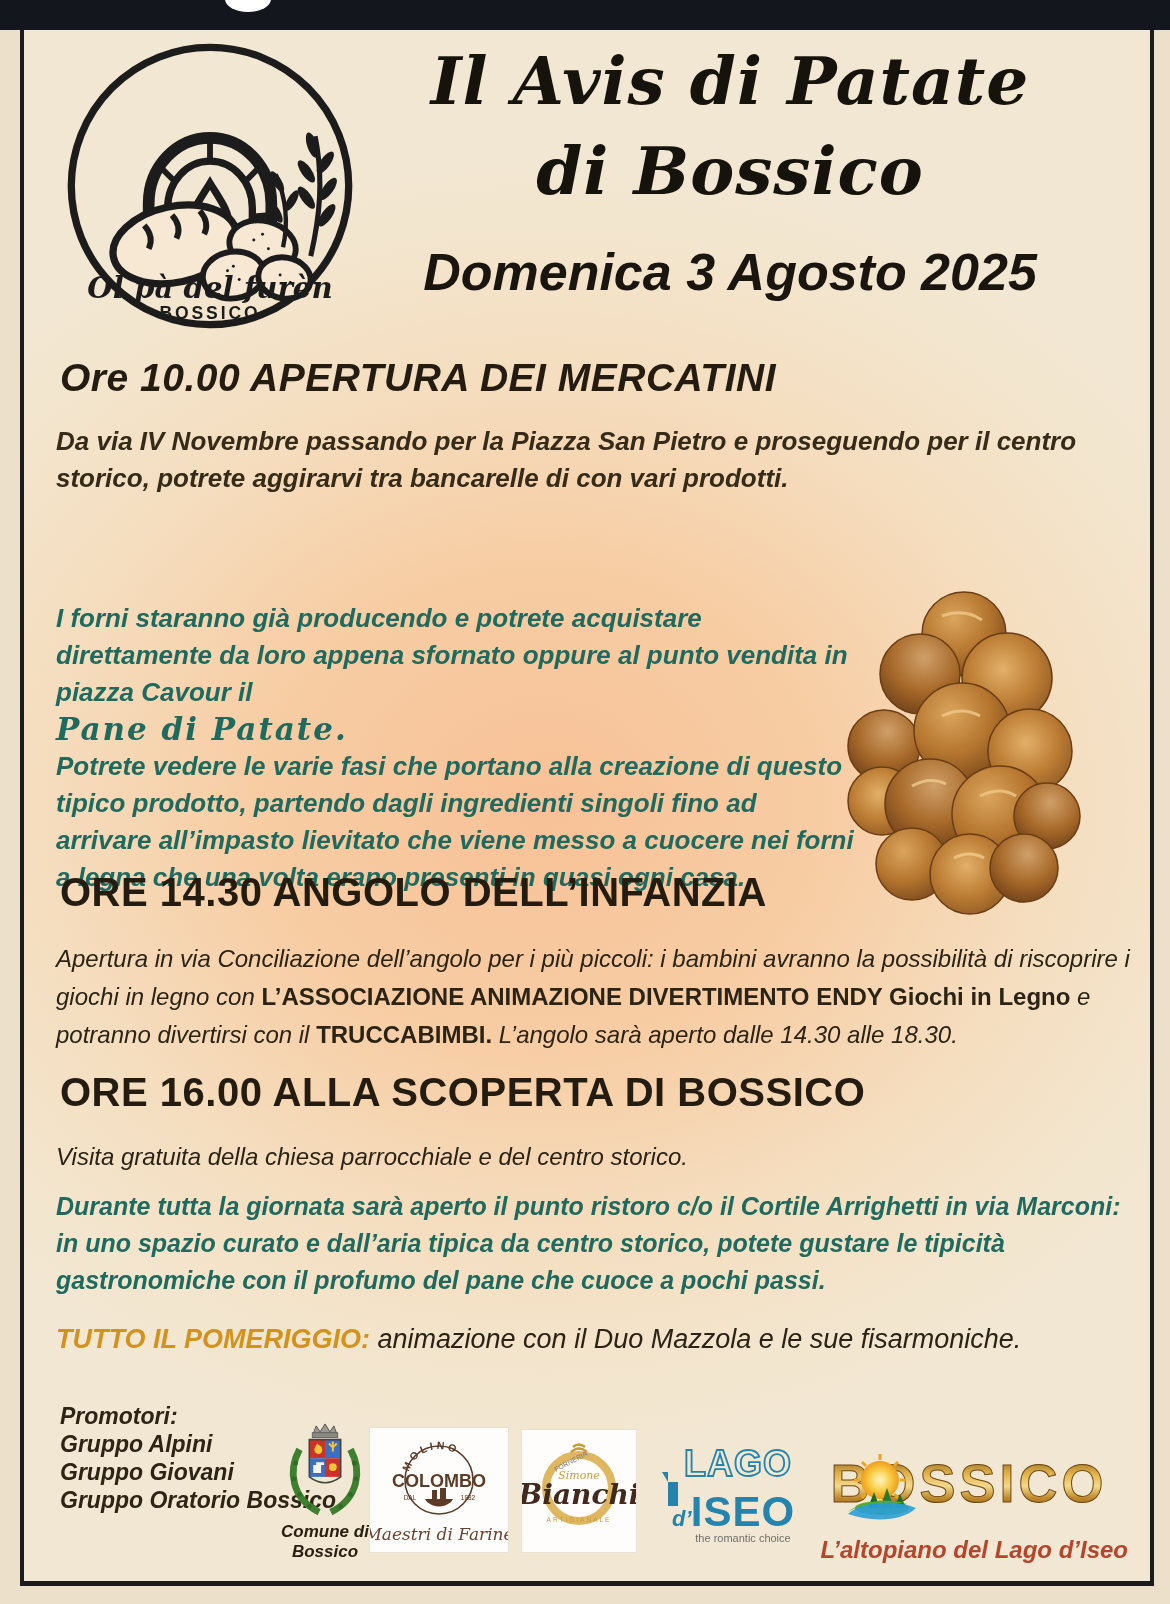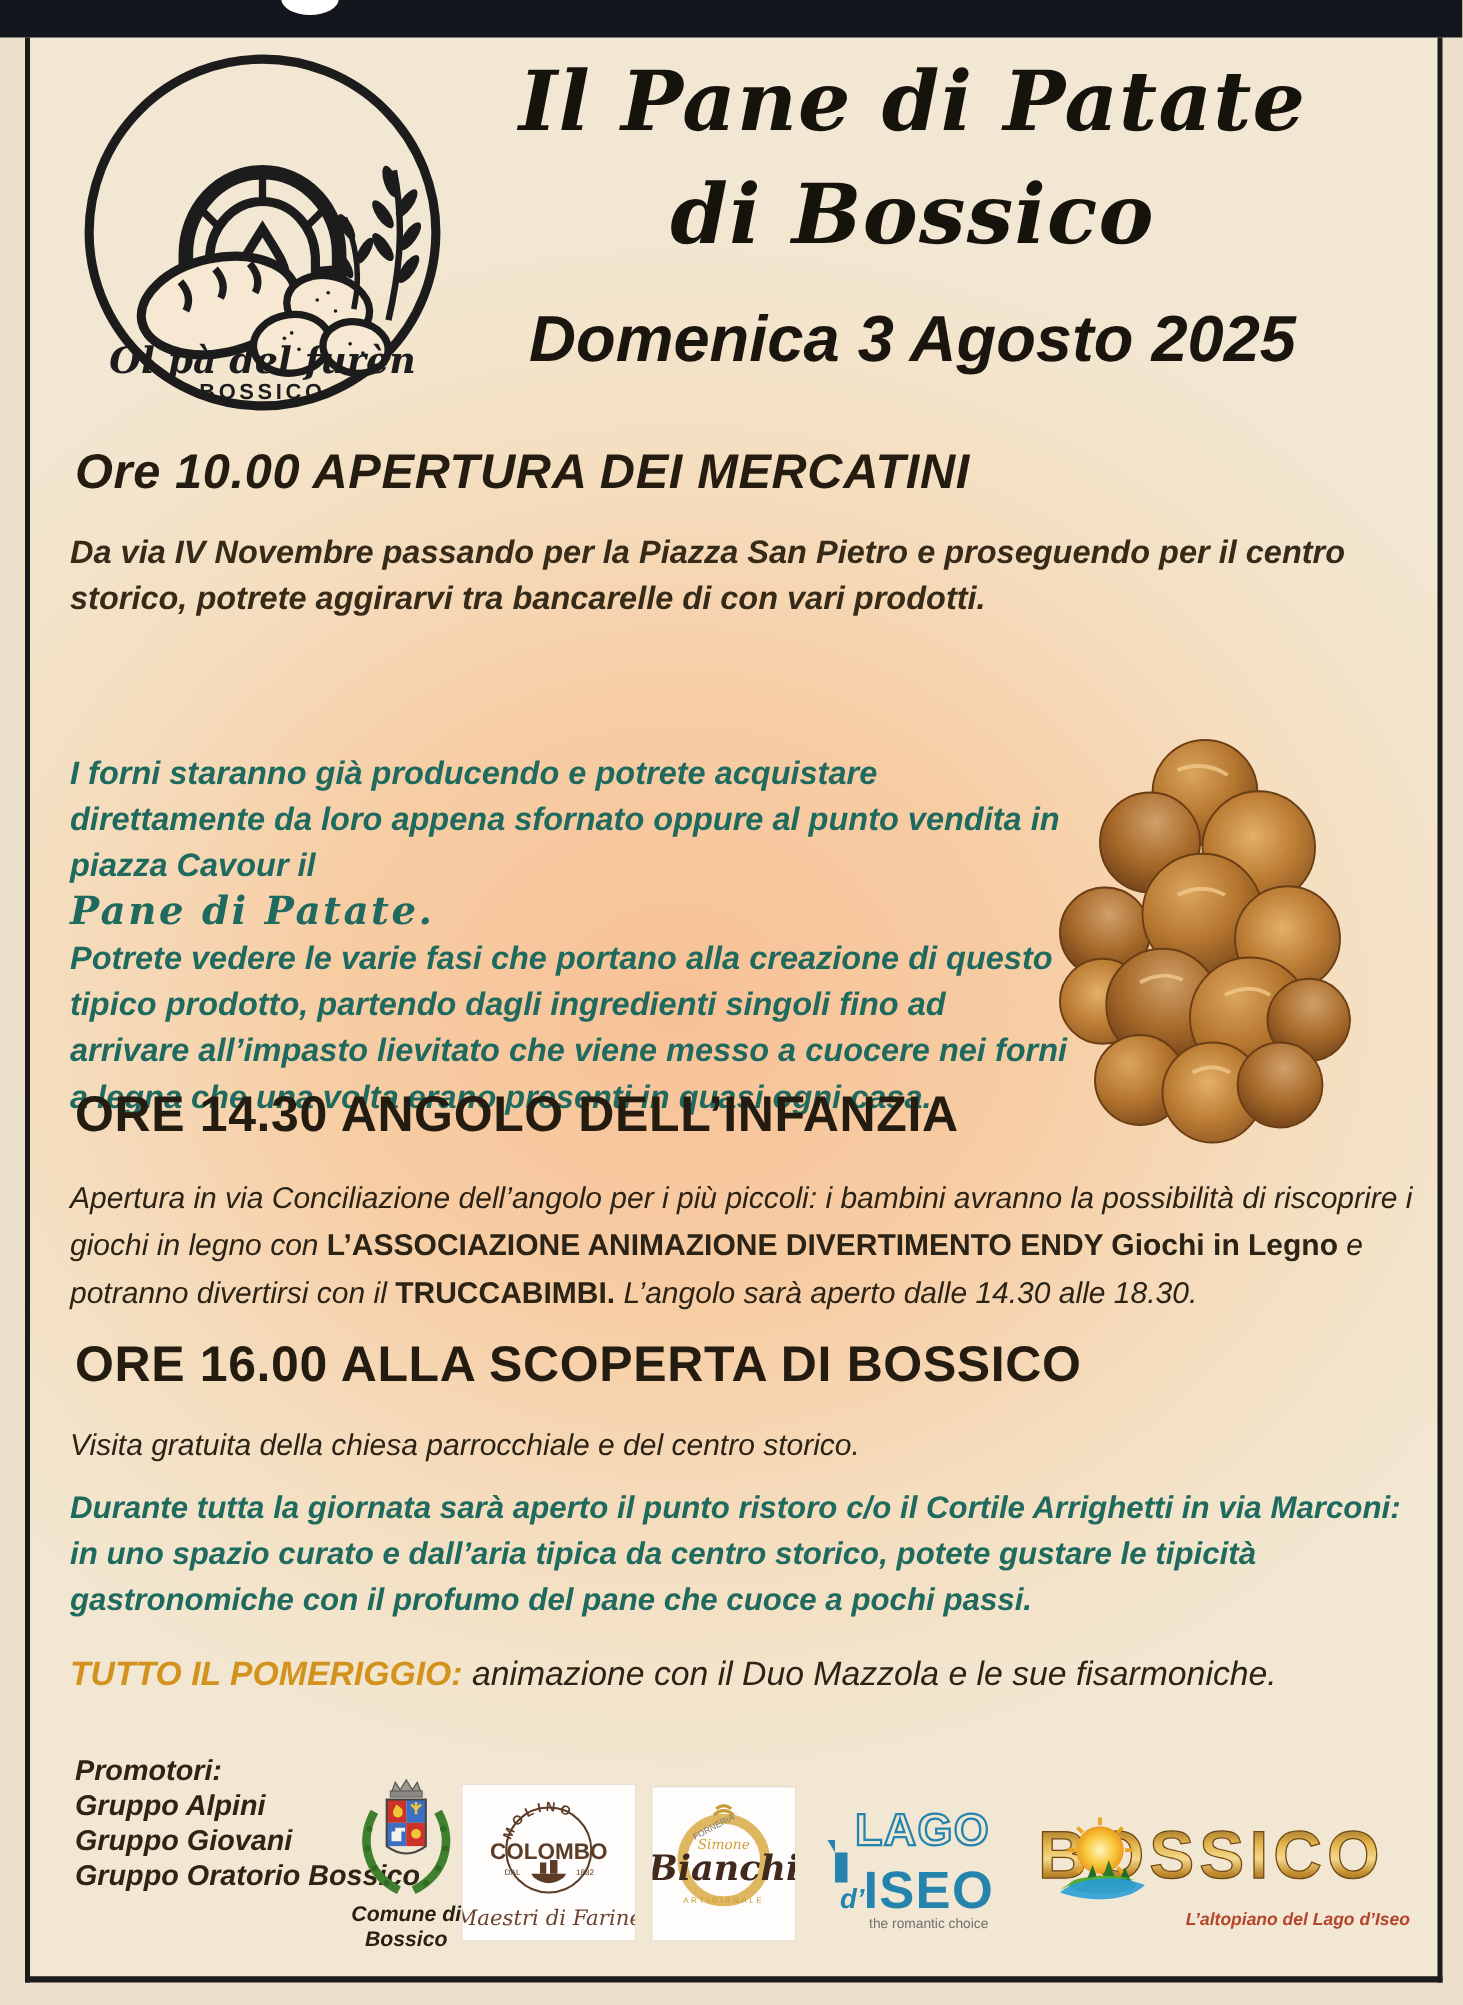--- a/index.html
+++ b/index.html
@@ -29,21 +29,21 @@
   .b{font-size:26px;line-height:37px;font-style:italic;font-weight:bold;color:#362a18;}
   .r{font-size:24px;line-height:38px;font-style:italic;font-weight:normal;color:#2b2315;}
   .r b{font-style:normal;font-weight:bold;}
   .teal{color:#1e6a5e;}
   .script{font-family:"DejaVu Serif",serif;font-style:italic;font-weight:bold;font-size:31px;letter-spacing:2px;}
   .orange{color:#d3921e;}
   
   .promotori{font-size:23px;line-height:28px;font-style:italic;font-weight:bold;color:#2e2415;}
   .caption{font-size:17px;font-weight:bold;font-style:italic;color:#2a2012;text-align:center;line-height:20px;}
   .card{background:#fefdfb;box-shadow:0 0 0 1px #e8e2d6;}
-  .tagline-red{font-size:14px;font-weight:bold;font-style:italic;color:#b5452c;text-align:right;margin-top:0;padding-right:6px;}
+  .tagline-red{font-size:24px;font-weight:bold;font-style:italic;color:#b5452c;text-align:right;margin-top:10px;padding-right:6px;}
 </style>
 </head>
 <body>
 
 <div class="topbar">
   <div class="notch"></div>
 </div>
 
 <div class="poster">
 
@@ -99,21 +99,21 @@
       <path d="M150,142 C154,124 152,108 145,92" stroke="#1c1c1c" stroke-width="3" fill="none"></path>
       <ellipse cx="146" cy="97" rx="3" ry="8" transform="rotate(-30 146 97)"></ellipse>
       <ellipse cx="156" cy="110" rx="3" ry="8" transform="rotate(30 156 110)"></ellipse>
       <ellipse cx="145" cy="118" rx="3" ry="8" transform="rotate(-30 145 118)"></ellipse>
     </g>
     <text x="100" y="177" text-anchor="middle" font-family="DejaVu Serif, serif" font-style="italic" font-weight="bold" font-size="20" fill="#1c1c1c">Ol pà del furèn</text>
     <text x="100" y="191" text-anchor="middle" font-weight="bold" font-size="12" letter-spacing="2" fill="#1c1c1c">BOSSICO</text>
   </svg>
 
   <div class="abs titlebox">
-    <div class="title">Il Pane di Patate</div>
+    <div class="title">Il Avis di Patate</div>
     <div class="title">di Bossico</div>
     <div class="date">Domenica 3 Agosto 2025</div>
   </div>
 
   <div class="abs h1" style="left:36px;top:326px;">Ore 10.00 APERTURA DEI MERCATINI</div>
   <div class="abs b" style="left:32px;top:393px;width:1084px;">
     <div>Da via IV Novembre passando per la Piazza San Pietro e proseguendo per il centro storico, potrete aggirarvi tra bancarelle di con vari prodotti.</div>
   </div>
 
   <div class="abs b teal" style="left:32px;top:570px;width:800px;">

